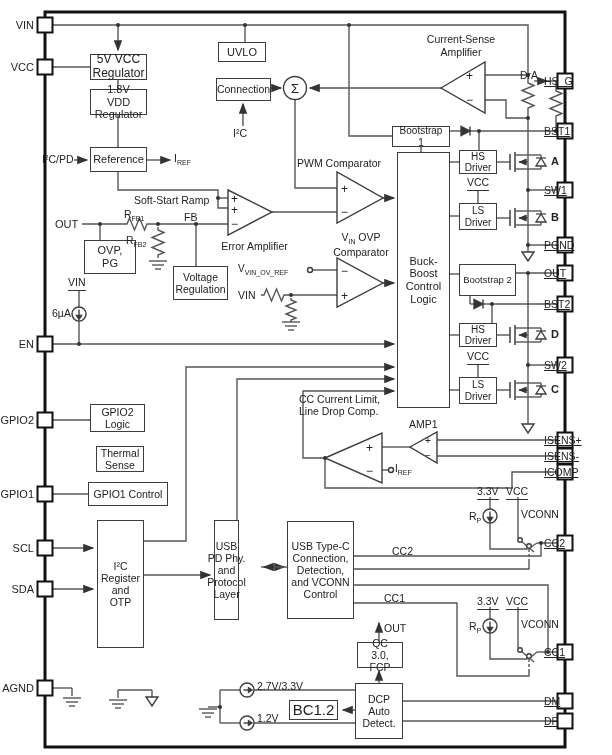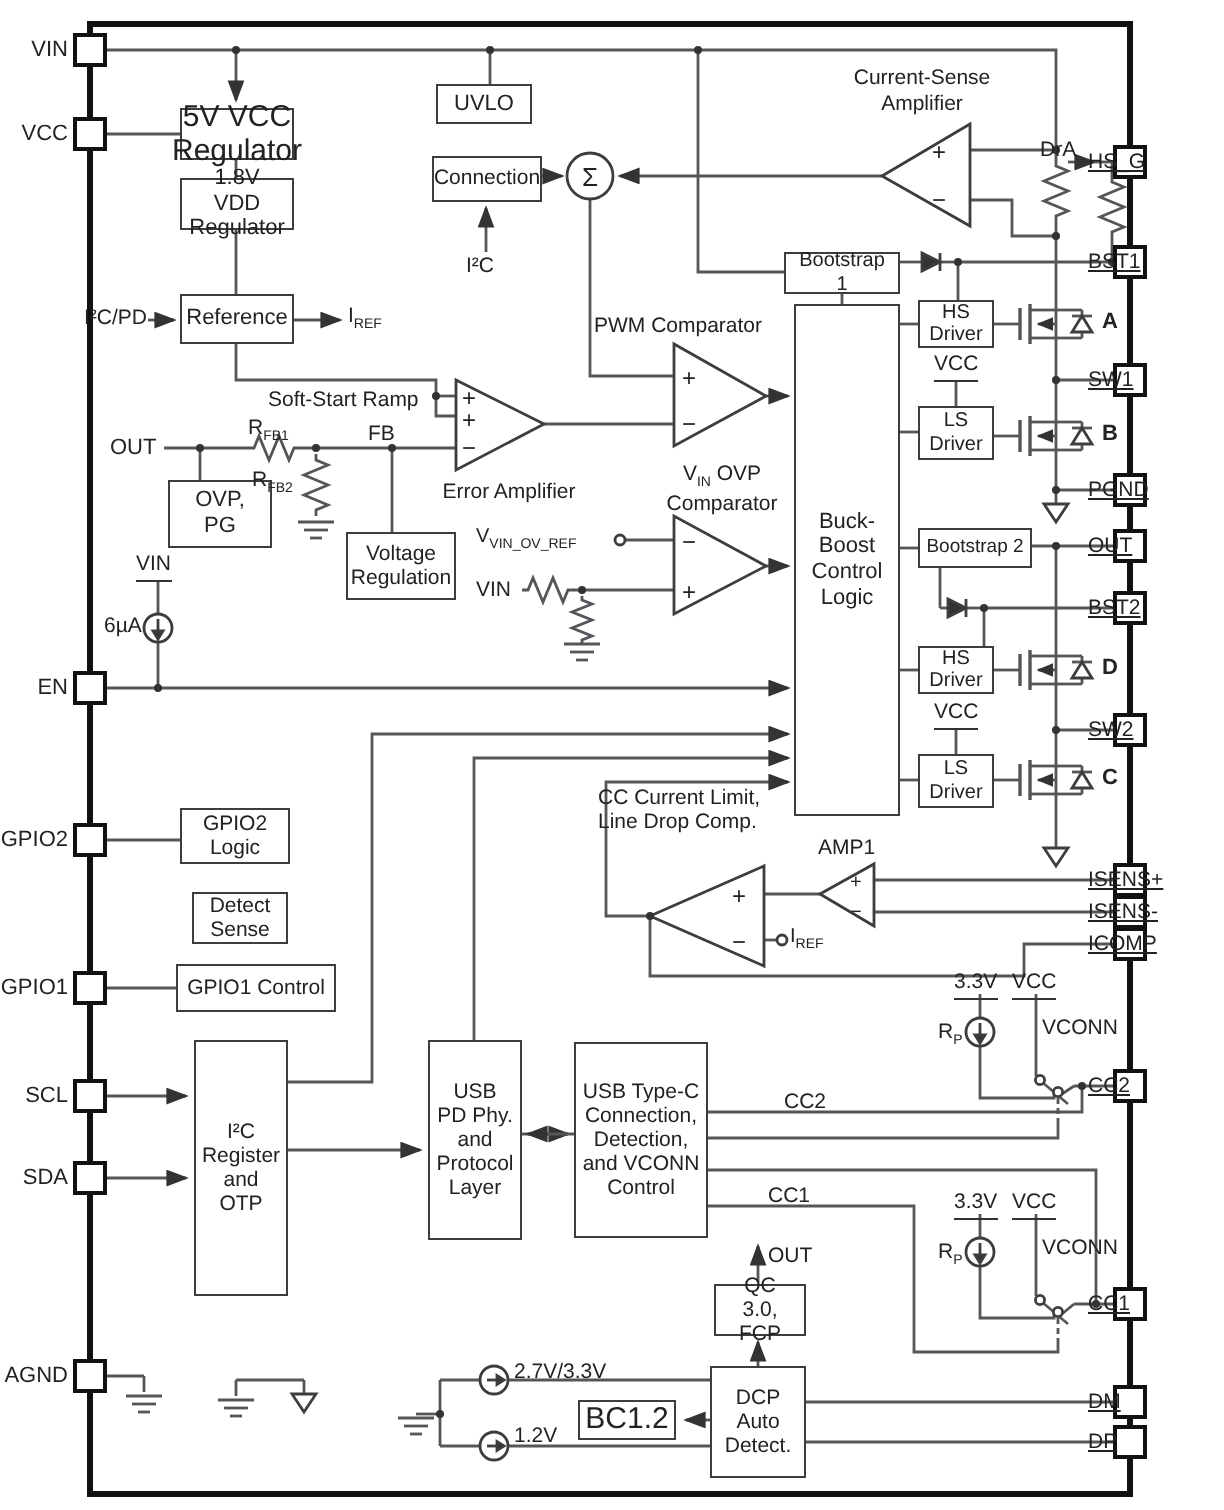--- a/index.html
+++ b/index.html
@@ -368,39 +368,39 @@
     <text x="341" y="275">−</text>
     <text x="341" y="300">+</text>
     <text x="366" y="452">+</text>
     <text x="366" y="475">−</text>
     <text x="425" y="444" font-size="10">+</text>
     <text x="425" y="459" font-size="10">−</text>
     <text x="295" y="93" font-size="13" text-anchor="middle">Σ</text>
   </g>
 </svg>
 
-<div class="box" style="left:90px;top:54px;width:57px;height:26px;font-size:15px">5V VCC Regulator</div>
+<div class="box" style="left:90px;top:54px;width:57px;height:26px;font-size:12px">5V VCC Regulator</div>
 <div class="box" style="left:90px;top:89px;width:57px;height:26px;font-size:11px">1.8V VDD Regulator</div>
 <div class="box" style="left:90px;top:147px;width:57px;height:25px">Reference</div>
 <div class="box" style="left:218px;top:42px;width:48px;height:20px">UVLO</div>
 <div class="box" style="left:216px;top:78px;width:55px;height:23px;font-size:10.5px">Connection</div>
 <div class="box" style="left:392px;top:126px;width:58px;height:21px;font-size:10px">Bootstrap 1</div>
 <div class="box" style="left:397px;top:152px;width:53px;height:256px">Buck-Boost Control Logic</div>
 <div class="box" style="left:459px;top:150px;width:38px;height:24px;font-size:10px;padding:0">HS Driver</div>
 <div class="box" style="left:459px;top:203px;width:38px;height:27px;font-size:10px;padding:0">LS Driver</div>
-<div class="box" style="left:459px;top:264px;width:57px;height:20px;font-size:9.5px;padding:0">Bootstrap 2</div>
+<div class="box" style="left:459px;top:264px;width:57px;height:32px;font-size:9.5px;padding:0">Bootstrap 2</div>
 <div class="box" style="left:459px;top:323px;width:38px;height:24px;font-size:10px;padding:0">HS Driver</div>
 <div class="box" style="left:459px;top:377px;width:38px;height:27px;font-size:10px;padding:0">LS Driver</div>
 <div class="box" style="left:84px;top:240px;width:52px;height:34px;padding:1px 8px">OVP, PG</div>
 <div class="box" style="left:173px;top:266px;width:55px;height:34px;font-size:10.5px">Voltage Regulation</div>
 <div class="box" style="left:90px;top:404px;width:55px;height:28px;font-size:10.5px">GPIO2 Logic</div>
-<div class="box" style="left:96px;top:446px;width:48px;height:26px;font-size:10.5px;padding:0">Detect Sense</div>
+<div class="box" style="left:96px;top:446px;width:48px;height:26px;font-size:10.5px;padding:0">Thermal Sense</div>
 <div class="box" style="left:88px;top:482px;width:80px;height:24px;font-size:10.5px">GPIO1 Control</div>
 <div class="box" style="left:97px;top:520px;width:47px;height:128px;font-size:10.5px;padding:1px 3px">I²C Register and OTP</div>
-<div class="box" style="left:214px;top:520px;width:47px;height:100px;font-size:10.5px;padding:1px 3px">USB PD Phy. and Protocol Layer</div>
+<div class="box" style="left:214px;top:520px;width:25px;height:100px;font-size:10.5px;padding:1px 3px">USB PD Phy. and Protocol Layer</div>
 <div class="box" style="left:287px;top:521px;width:67px;height:98px;font-size:10.5px;padding:1px 3px">USB Type-C Connection, Detection, and VCONN Control</div>
 <div class="box" style="left:357px;top:642px;width:46px;height:26px;font-size:10.5px;padding:0 6px">QC 3.0, FCP</div>
 <div class="box" style="left:289px;top:700px;width:49px;height:20px;font-size:15px">BC1.2</div>
 <div class="box" style="left:355px;top:683px;width:48px;height:56px;font-size:10.5px;padding:1px 8px">DCP Auto Detect.</div>
 
 <div class="pl" style="top:19px">VIN</div>
 <div class="pl" style="top:61px">VCC</div>
 <div class="pl" style="top:338px">EN</div>
 <div class="pl" style="top:414px">GPIO2</div>
 <div class="pl" style="top:488px">GPIO1</div>

